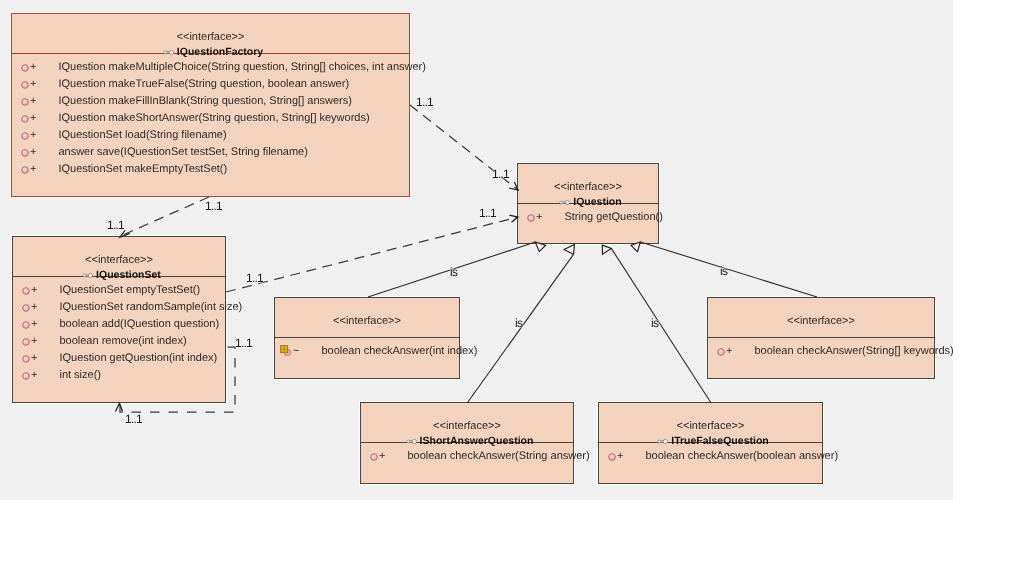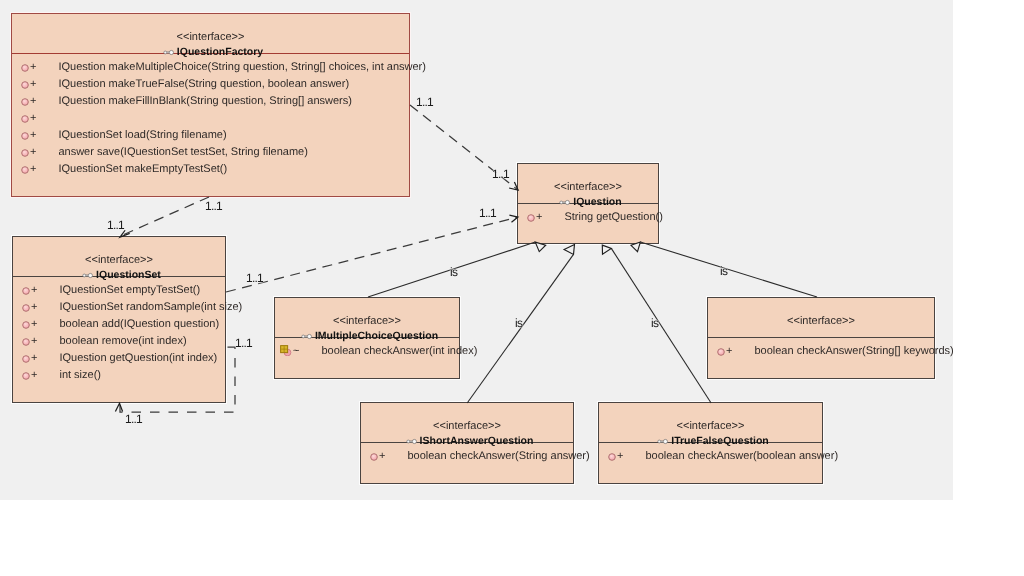--- a/index.html
+++ b/index.html
@@ -136,20 +136,21 @@
               <defs>
                 <radialGradient id="mg3" cx="42%" cy="36%" r="70%">
                   <stop offset="0%" stop-color="#fdd9d9"></stop>
                   <stop offset="65%" stop-color="#f7b4b8"></stop>
                   <stop offset="100%" stop-color="#eda0a6"></stop>
                 </radialGradient>
               </defs>
               <circle cx="10" cy="10" r="6.6" fill="url(#mg3)" stroke="#b07070" stroke-width="2"></circle>
             </svg></span>
           <span>+</span>
+          <span class="mtxt">IQuestion makeShortAnswer(String question, String[] keywords)</span>
         </div>
         <div class="member">
           <span class="m-icon"><svg width="10" height="10" viewBox="0 0 20 20">
               <defs>
                 <radialGradient id="mg4" cx="42%" cy="36%" r="70%">
                   <stop offset="0%" stop-color="#fdd9d9"></stop>
                   <stop offset="65%" stop-color="#f7b4b8"></stop>
                   <stop offset="100%" stop-color="#eda0a6"></stop>
                 </radialGradient>
               </defs>
@@ -310,27 +311,20 @@
               <circle cx="10" cy="10" r="6.6" fill="url(#mg13)" stroke="#b07070" stroke-width="2"></circle>
             </svg></span>
           <span>+</span>
           <span class="mtxt">String getQuestion()</span>
         </div>
       </div>
     </div>
     <div class="uml-box" style="left: 274px; top: 297px; width: 186px; height: 82px;">
       <div class="uml-head">
         <div class="stereo">&lt;&lt;interface&gt;&gt;</div>
-        <div class="cname-row"><span class="cname"><span class="ifc-icon"><svg width="12" height="7" viewBox="0 0 48 28">
-                <g stroke="#7c7876" stroke-width="3" fill="#f8f8f8" stroke-linejoin="round">
-                  <rect x="9" y="11.5" width="24" height="5" rx="1"></rect>
-                  <circle cx="9" cy="14" r="5.8"></circle>
-                  <circle cx="33.5" cy="14" r="8.4"></circle>
-                </g>
-              </svg></span><span>IMultipleChoiceQuestion</span></span></div>
       </div>
       <div class="members">
         <div class="member">
           <span class="m-icon2"><svg width="12" height="11" viewBox="0 0 48 44">
               <circle cx="30" cy="30" r="13.5" fill="#f0a6ad" stroke="#c9727d" stroke-width="3"></circle>
               <rect x="2.5" y="2.5" width="28" height="28" fill="#d9b62b" stroke="#9d7a07" stroke-width="4"></rect>
               <path d="M16.5 5 V28 M5 16.5 H28" stroke="#9d7a07" stroke-width="2.8" fill="none"></path>
             </svg></span>
           <span>~</span>
           <span class="mtxt">boolean checkAnswer(int index)</span>

